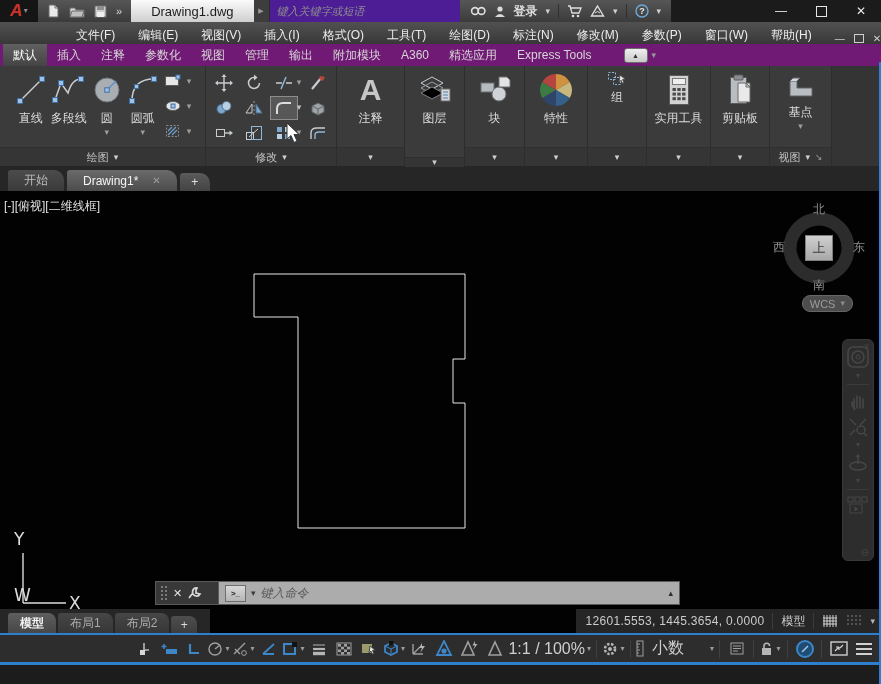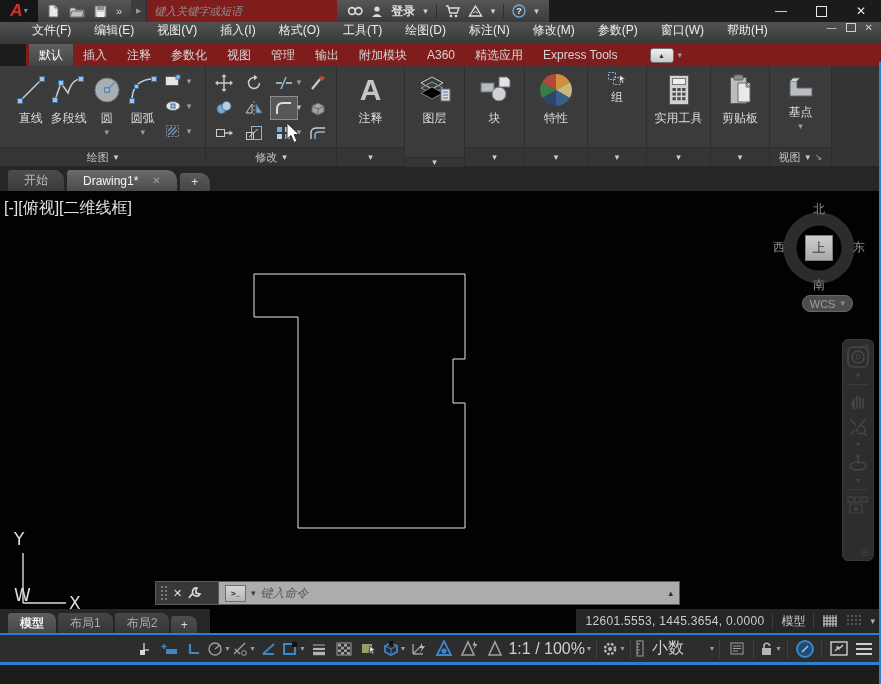--- a/index.html
+++ b/index.html
@@ -10,43 +10,43 @@
   
   .titlebar{height:22px;display:flex;align-items:stretch;background:#1b1b1b;}
   .logo{width:38px;display:flex;align-items:center;justify-content:center;background:#151515;}
   .logo .a{font-weight:bold;font-size:17px;color:#c6332b;text-shadow:0 0 1px #7a1f1a;font-style:italic;}
   .logo .lv{color:#8a8a8a;font-size:8px;margin-left:1px;}
   .qat{display:flex;align-items:center;gap:9px;padding:0 9px;background:linear-gradient(#565656,#3b3b3b);}
   .doc-title{display:flex;align-items:center;padding:0 20px;background:linear-gradient(#fbfbfb,#cfcfcf);
              color:#1d1d1d;font-size:13px;}
   .title-flyout{width:15px;display:flex;align-items:center;justify-content:center;background:#3d3d3d;
                 color:#9a9a9a;font-size:9px;}
-  .search-box{display:flex;align-items:center;width:176px;background:#7f1d1d;border-left:1px solid #2a2a2a;
+  .search-box{display:flex;align-items:center;width:176px;background:#4c1d95;border-left:1px solid #2a2a2a;
               color:#8f8f8f;font-style:italic;font-size:11px;padding:0 7px;}
   .title-utils{display:flex;align-items:center;gap:8px;padding:0 10px;background:linear-gradient(#565656,#3b3b3b);font-weight:bold;}
   .tsep{width:1px;height:14px;background:#2f2f2f;}
   .signin{color:#dfdfdf;font-size:12px;}
   .caret{color:#cfcfcf;font-size:9px;line-height:1;}
   .win-controls{margin-left:auto;display:flex;align-items:center;gap:0;}
   .wbtn{width:40px;height:22px;display:flex;align-items:center;justify-content:center;color:#e6e6e6;font-size:12px;}
   .maxbox{width:9px;height:9px;border:1px solid #e6e6e6;display:inline-block;}
 
   
-  .menubar{height:22px;background:linear-gradient(#515151,#383838);display:flex;align-items:flex-start;
-           padding-left:32px;gap:23px;font-size:12px;color:#ececec;}
+  .menubar{height:22px;background:linear-gradient(#515151,#383838);display:flex;align-items:flex-end;
+           padding-left:76px;gap:23px;font-size:12px;color:#ececec;}
   .menu-item{white-space:nowrap;}
   .mdi-controls{margin-left:auto;display:flex;align-items:center;gap:9px;padding-right:8px;color:#cfcfcf;font-size:10px;}
   .mdibox{width:8px;height:7px;border:1px solid #cfcfcf;display:inline-block;}
 
   
   .express{height:18px;background:#323232;display:flex;align-items:center;padding-left:55px;
            color:#dadada;font-size:12px;border-bottom:1px solid #272727;}
 
   
-  .ribbon-tabs{height:22px;background:#7f1d1d;display:flex;align-items:stretch;padding-left:3px;font-size:12px;color:#d5d5d5;margin-left:26px;}
+  .ribbon-tabs{height:22px;background:#701a75;display:flex;align-items:stretch;padding-left:3px;font-size:12px;color:#d5d5d5;}
   .rtab{display:flex;align-items:center;padding:0 10px;}
   .rtab.active{background:linear-gradient(#606060,#444);color:#fff;}
   .ribbon-collapse{display:flex;align-items:center;gap:4px;margin-left:22px;}
   .pillbtn{background:linear-gradient(#efefef,#c9c9c9);border:1px solid #6e6e6e;border-radius:3px;
            width:22px;height:13px;display:flex;align-items:center;justify-content:center;color:#333;font-size:7px;}
 
   
   .ribbon{height:100px;background:#3b3b3b;display:flex;position:relative;}
   .panel{display:flex;flex-direction:column;border-right:1px solid #2d2d2d;box-sizing:border-box;}
   .panel-body{flex:1;display:flex;justify-content:center;}
@@ -69,21 +69,21 @@
   .ftab{display:flex;align-items:center;gap:14px;height:21px;padding:0 16px;font-size:12px;color:#bdbdbd;
         background:linear-gradient(#4c4c4c,#3a3a3a);border-radius:3px 10px 0 0;}
   .ftab.active{background:linear-gradient(#6a6a6a,#4c4c4c);color:#f5f5f5;}
   .ftab .x{color:#9e9e9e;font-size:10px;}
   .ftab-add{height:18px;width:30px;background:linear-gradient(#5a5a5a,#444);border-radius:3px 10px 0 0;
             display:flex;align-items:center;justify-content:center;color:#e0e0e0;font-size:12px;}
 
   
   .canvas{position:relative;height:442px;background:#020202;}
   .shape-svg{position:absolute;left:0;top:0;}
-  .vp-label{position:absolute;left:4px;top:7px;color:#e2e2e2;font-size:16px;}
+  .vp-label{position:absolute;left:4px;top:7px;color:#e2e2e2;font-size:12px;}
   .crosshair-cursor{position:absolute;z-index:90;}
 
   .viewcube{position:absolute;right:14px;top:12px;width:96px;height:90px;}
   .vc-label{position:absolute;color:#8f8f8f;font-size:12px;}
   .vc-top{left:42px;top:-2px;} .vc-west{left:2px;top:36px;} .vc-east{left:82px;top:36px;} .vc-south{left:42px;top:74px;}
   .vc-cube{position:absolute;left:34px;top:32px;width:26px;height:24px;background:linear-gradient(#cfcfcf,#a8a8a8);
            border:1px solid #7e7e7e;display:flex;align-items:center;justify-content:center;color:#3c3c3c;font-size:13px;}
   .wcs-pill{position:absolute;right:28px;top:104px;background:#4d4d4d;border:1px solid #666;border-radius:8px;
             color:#9c9c9c;font-size:11px;padding:0 7px;height:15px;display:flex;align-items:center;gap:5px;}
   .wcs-pill .caret{color:#8b8b8b;}
@@ -156,20 +156,21 @@
           <path d="M1,3 h5 l1,2 h8 v7 h-14 z" fill="#d9d9d9" stroke="#6a6a6a"></path>
           <path d="M3,6 h12 l-2,6 h-12 z" fill="#bfbfbf" stroke="#6a6a6a"></path>
         </svg>
       <svg width="13" height="13" viewBox="0 0 13 13">
           <rect x="1" y="1" width="11" height="11" fill="#cfcfcf" stroke="#6a6a6a"></rect>
           <rect x="3" y="1" width="7" height="4" fill="#8f8f8f"></rect>
           <rect x="3" y="7" width="7" height="5" fill="#efefef"></rect>
         </svg>
       <span style="color:#dcdcdc;font-size:11px;">»</span>
     </div>
+    <div class="doc-title">Drawing1.dwg</div>
     <div class="title-flyout">
       <span style="font-size:7px;color:#9a9a9a;">▶</span>
     </div>
     <div class="search-box">
       <span>键入关键字或短语</span>
     </div>
     <div class="title-utils">
       <svg width="16" height="12" viewBox="0 0 16 12">
           <circle cx="5" cy="6" r="3.4" fill="none" stroke="#dedede" stroke-width="1.6"></circle>
           <circle cx="11.5" cy="6" r="3.4" fill="none" stroke="#dedede" stroke-width="1.6"></circle>

